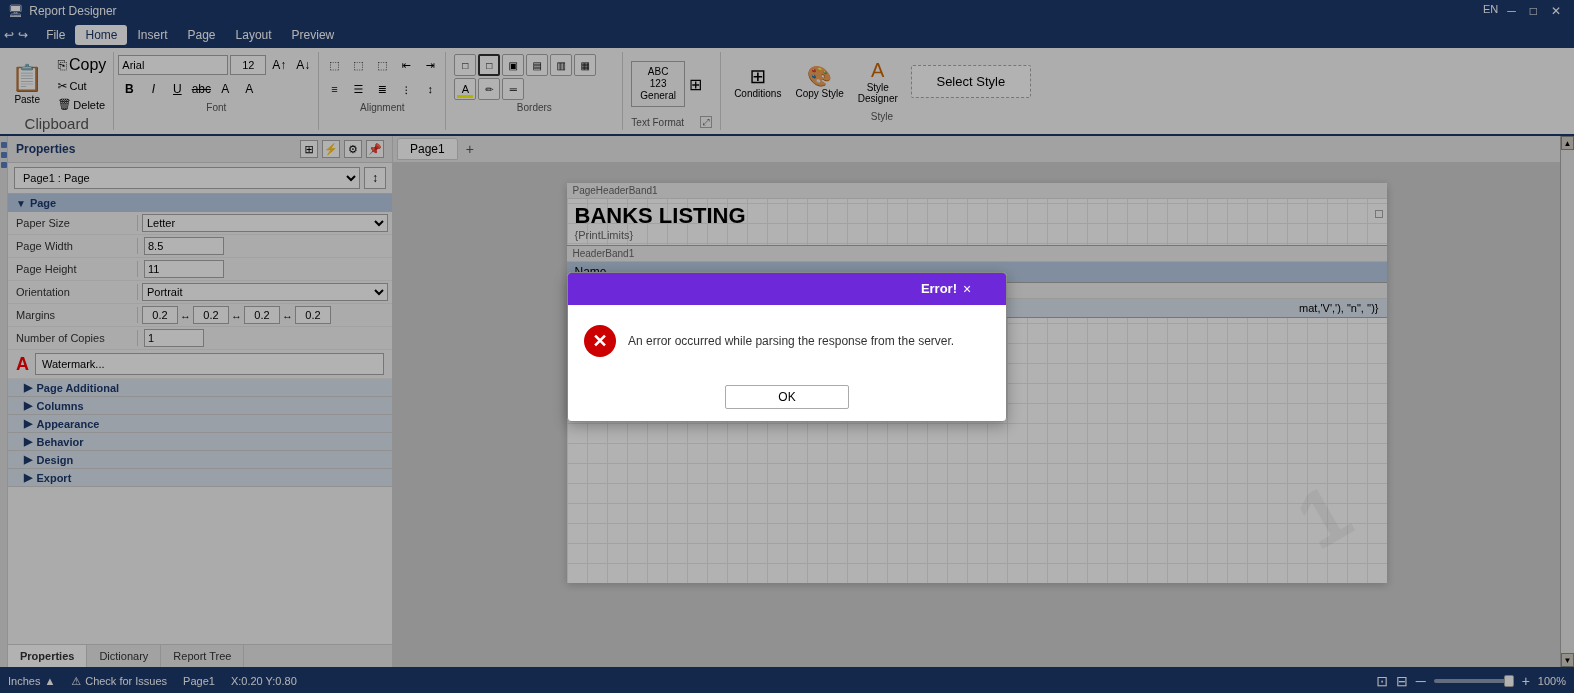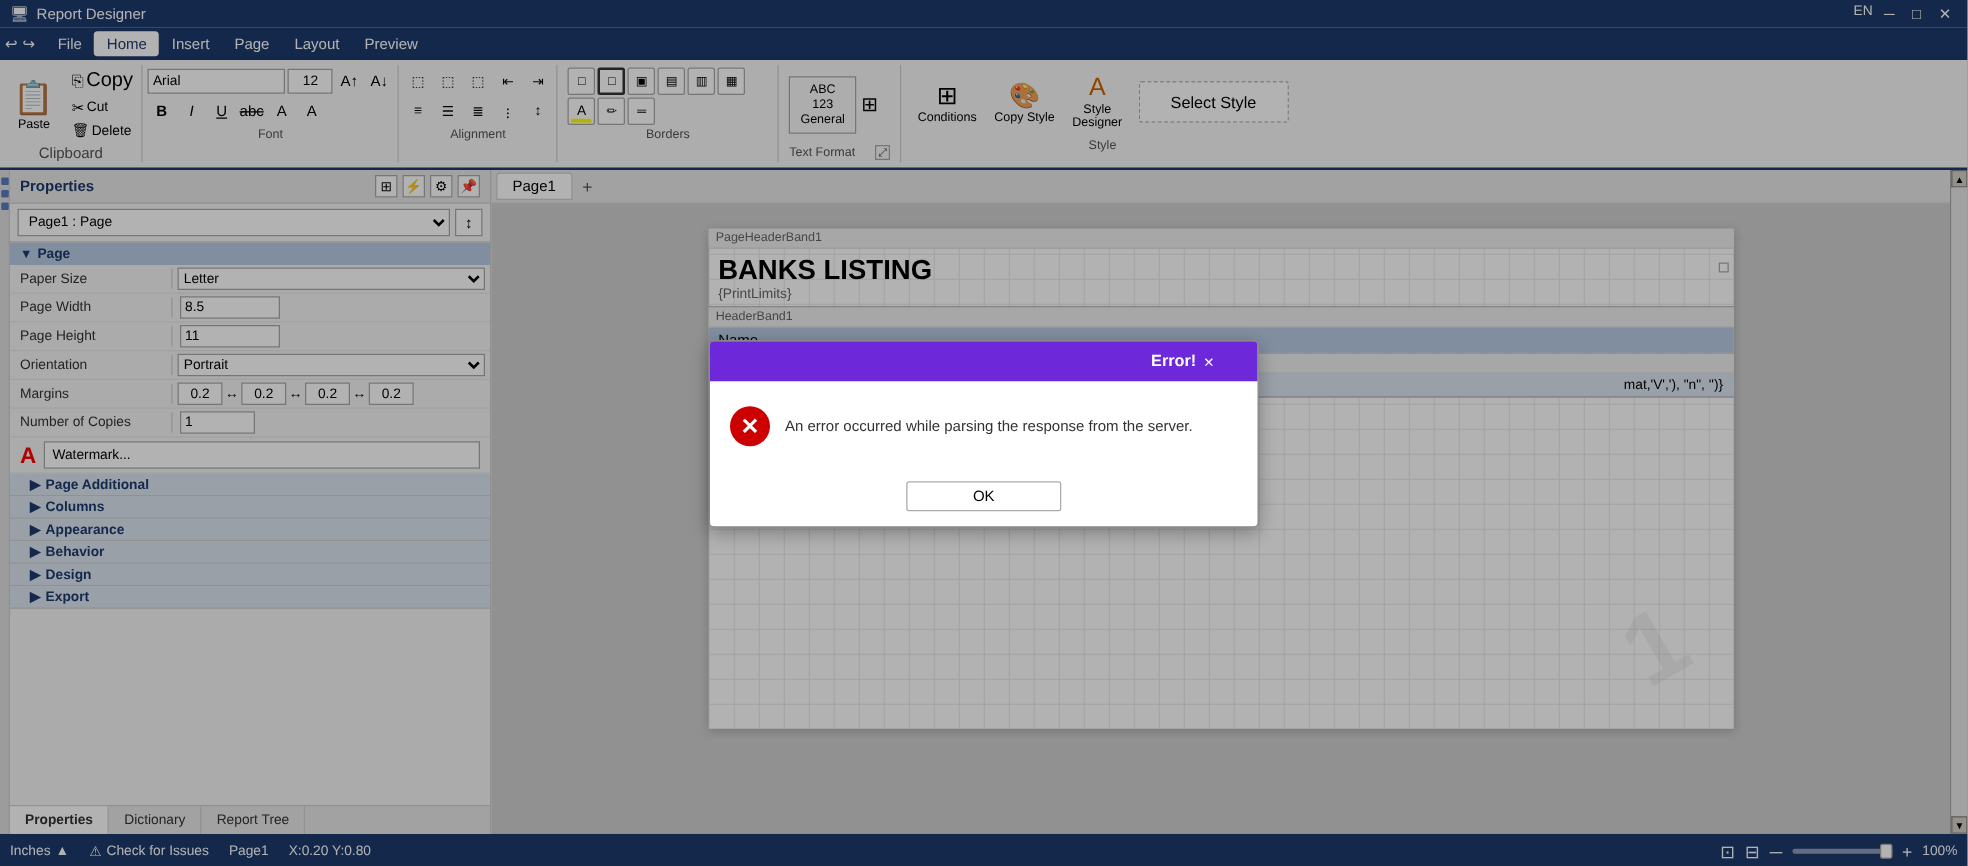--- a/index.html
+++ b/index.html
@@ -662,21 +662,21 @@
           <div class="cb-small">
             <span style="font-size:12px;">✂</span>
             <span style="font-size:11px;">Cut</span>
           </div>
           <div class="cb-small">
             <span style="font-size:11px;">🗑</span>
             <span style="font-size:11px;">Delete</span>
           </div>
         </div>
       </div>
-      <div style="font-size:12px;color:#555;text-align:center;margin-top:2px;">Clipboard</div>
+      <div style="font-size:15px;color:#555;text-align:center;margin-top:2px;">Clipboard</div>
     </div>
 
     <div class="font-controls">
       <div class="font-row1">
         <input class="font-input" type="text" value="Arial" style="">
         <input class="font-size-input" type="text" value="12" style="">
         <button class="font-btn">A↑</button>
         <button class="font-btn">A↓</button>
       </div>
       <div class="font-row2">

